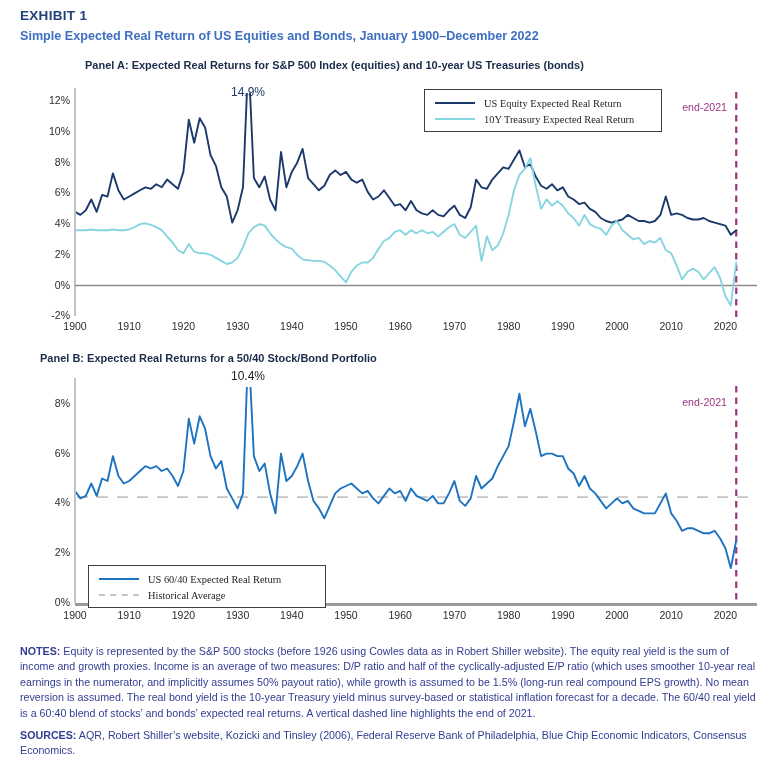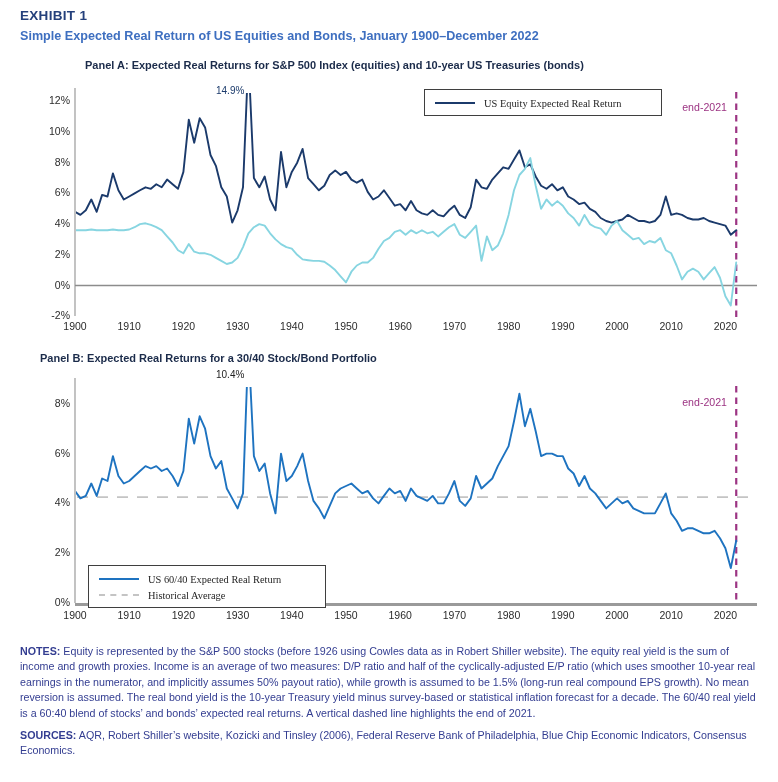--- a/index.html
+++ b/index.html
@@ -6,21 +6,21 @@
   .page{position:relative;width:778px;height:782px;background:#fff;
         font-family:"Liberation Sans", sans-serif;overflow:hidden;}
   .exh-label{position:absolute;left:20px;top:8px;font-size:13.5px;font-weight:bold;color:#24407B;letter-spacing:.3px;}
   .exh-title{position:absolute;left:20px;top:29px;font-size:12.6px;font-weight:bold;color:#3E6FC0;}
   .pa-title{position:absolute;left:85px;top:59px;font-size:11px;font-weight:bold;color:#1B2B4A;}
   .pb-title{position:absolute;left:40px;top:352px;font-size:11px;font-weight:bold;color:#1B2B4A;}
   #chart-svg{position:absolute;left:0;top:0;}
   .ytick,.xtick{position:absolute;font-size:10.5px;color:#2B2B2B;}
   .ytick{width:42px;text-align:right;}
   .xtick{width:44px;text-align:center;}
-  .anno{position:absolute;width:64px;font-size:10px;}
+  .anno{position:absolute;width:64px;text-align:center;font-size:12px;}
   .anno-a{left:216px;top:85px;color:#1B3A6B;}
   .anno-b{left:216px;top:369px;color:#222222;}
   .anno-end{position:absolute;width:74px;text-align:right;font-size:10.6px;color:#9C3483;}
   .end-a{left:653px;top:101px;}
   .end-b{left:653px;top:396px;}
   .legend{position:absolute;background:#fff;border:1.5px solid #3F3F3F;padding:5px 10px 4px 10px;}
   .legend-a{left:424px;top:89px;width:216px;}
   .legend-b{left:88px;top:549px;width:216px;margin-top:16px;}
   .lrow{display:flex;align-items:center;height:16px;font-family:Liberation Serif, serif;}
   .sw{display:inline-block;width:40px;height:0;border-top:2.4px solid #000;margin-right:9px;flex:none;}
@@ -31,21 +31,21 @@
   .sources{margin-top:7px;}
   .blab{font-weight:bold;}
 </style>
 </head>
 <body>
 
 <div class="page">
   <div class="exh-label">EXHIBIT 1</div>
   <div class="exh-title">Simple Expected Real Return of US Equities and Bonds, January 1900–December 2022</div>
   <div class="pa-title">Panel A: Expected Real Returns for S&amp;P 500 Index (equities) and 10-year US Treasuries (bonds)</div>
-  <div class="pb-title">Panel B: Expected Real Returns for a 30/40 Stock/Bond Portfolio</div>
+  <div class="pb-title">Panel B: Expected Real Returns for a 50/40 Stock/Bond Portfolio</div>
 
   <svg id="chart-svg" width="778" height="782" viewBox="0 0 778 782">
       <defs>
         <clipPath id="clipA">
           <rect x="76" y="93" width="682" height="225"></rect>
         </clipPath>
         <clipPath id="clipB">
           <rect x="76" y="387" width="682" height="214"></rect>
         </clipPath>
       </defs>
@@ -112,20 +112,24 @@
   <div class="anno anno-a">14.9%</div>
   <div class="anno anno-b">10.4%</div>
   <div class="anno-end end-a">end-2021</div>
   <div class="anno-end end-b">end-2021</div>
 
   <div class="legend legend-a">
     <div class="lrow">
       <span class="sw" id="swA1" style="border-top-color: rgb(27, 58, 107);"></span>
       <span class="llabel">US Equity Expected Real Return</span>
     </div>
+    <div class="lrow">
+      <span class="sw" id="swA2" style="border-top-color: rgb(135, 213, 225);"></span>
+      <span class="llabel">10Y Treasury Expected Real Return</span>
+    </div>
   </div>
 
   <div class="legend legend-b">
     <div class="lrow">
       <span class="sw" id="swB1" style="border-top-color: rgb(30, 115, 192);"></span>
       <span class="llabel">US 60/40 Expected Real Return</span>
     </div>
     <div class="lrow">
       <span class="sw sw-dash" id="swB2" style="border-top-color: rgb(196, 196, 196);"></span>
       <span class="llabel">Historical Average</span>

